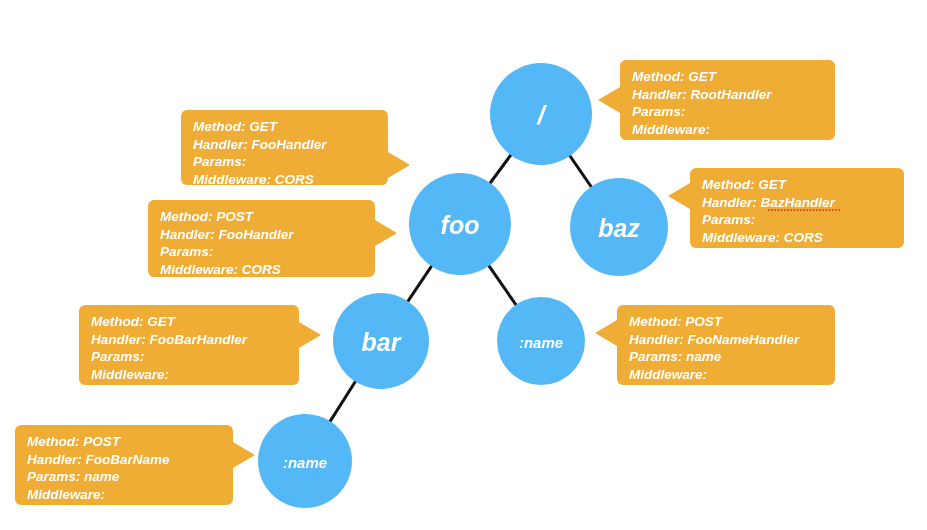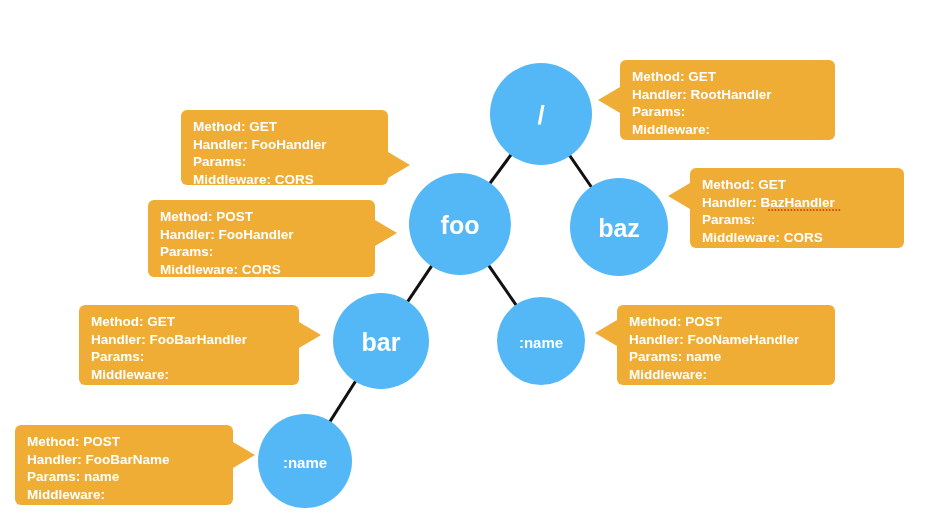--- a/index.html
+++ b/index.html
@@ -11,20 +11,21 @@
     width: 927px;
     height: 530px;
     font-family: "Liberation Sans", sans-serif;
     overflow: hidden;
   }
   #diagram-root {
     position: relative;
     width: 927px;
     height: 530px;
     background: #ffffff;
+    font-style: italic;
   }
   #tree-svg {
     position: absolute;
     top: 0;
     left: 0;
     width: 927px;
     height: 530px;
     display: block;
   }
   .edge-line {

